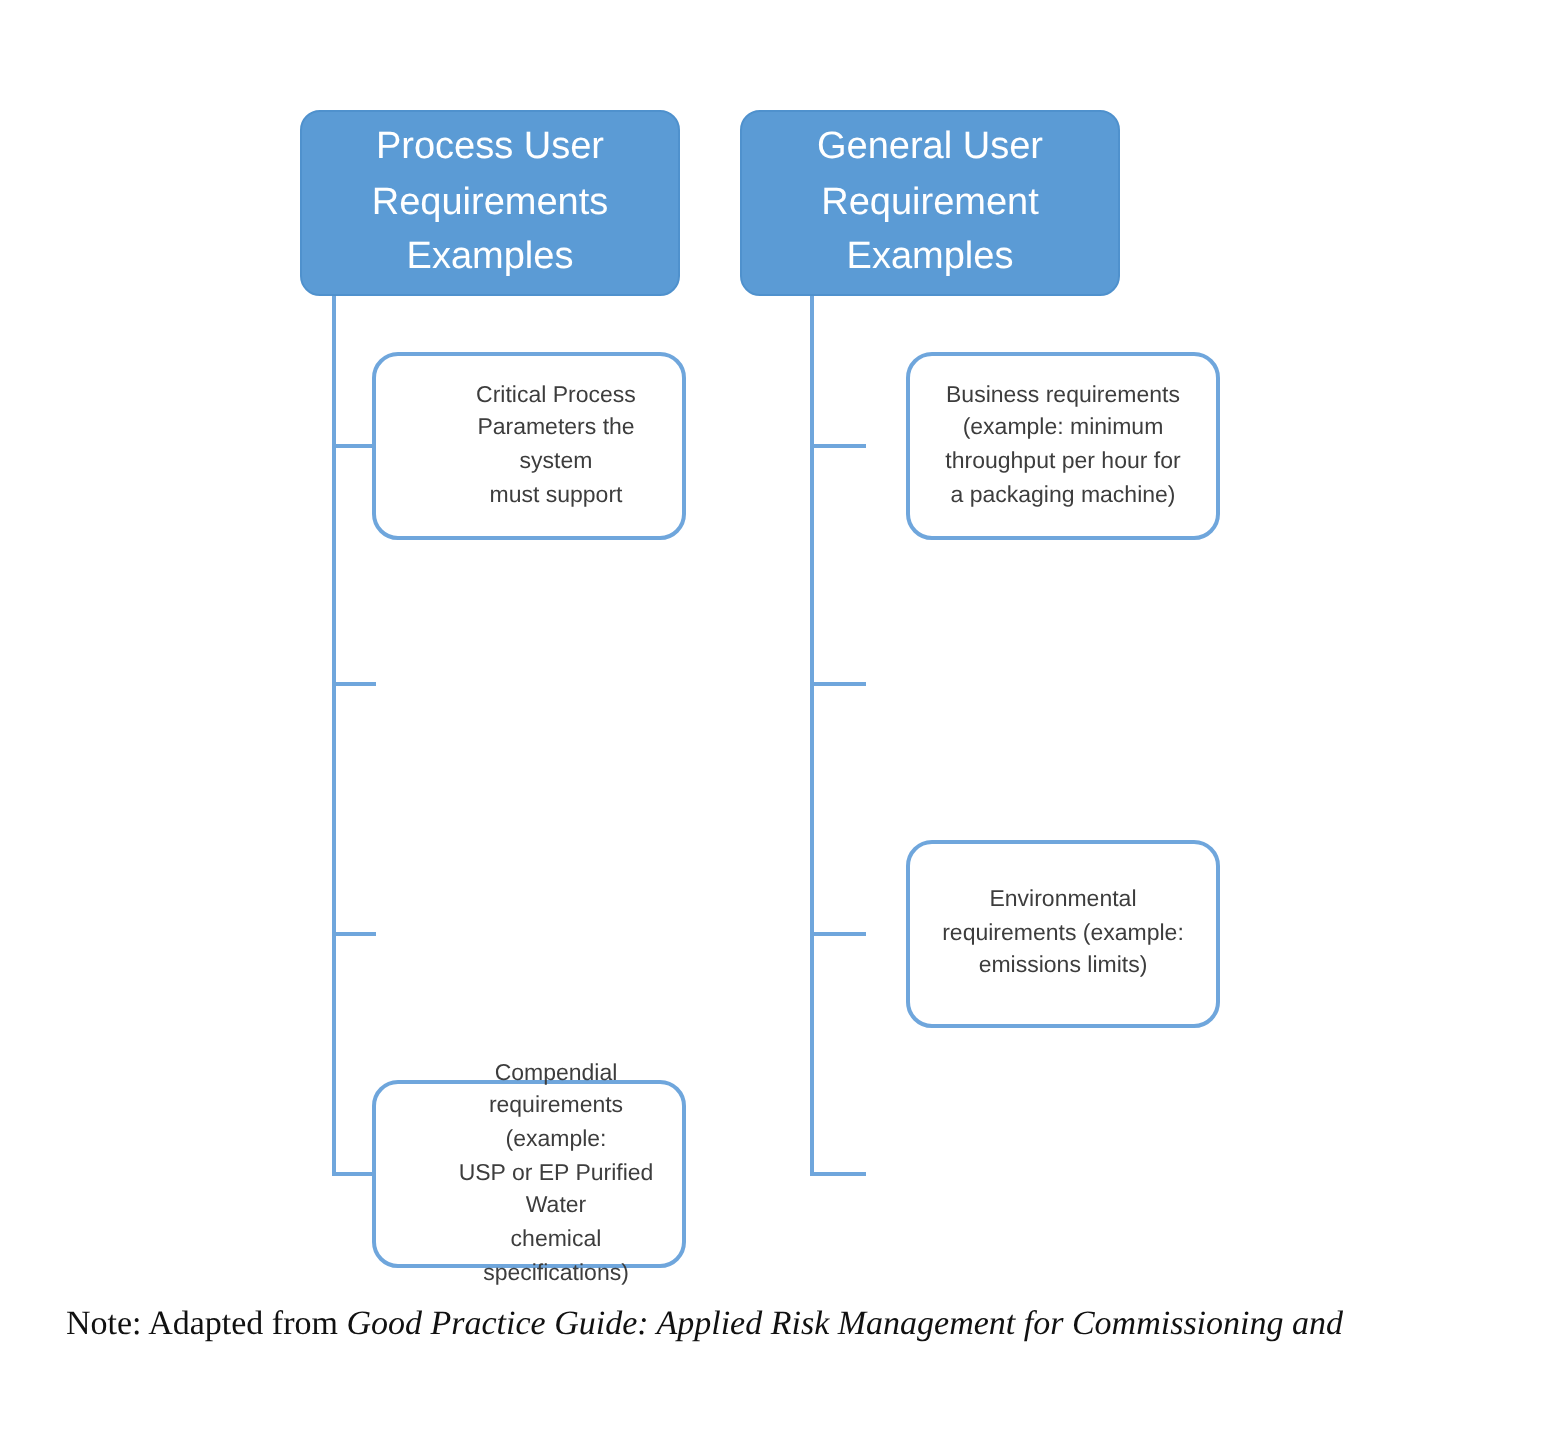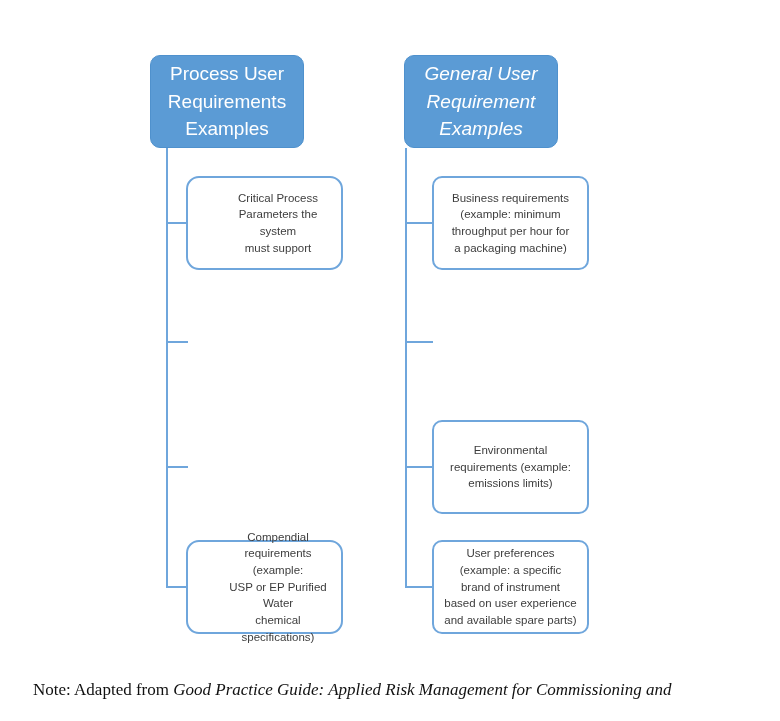--- a/index.html
+++ b/index.html
@@ -11,37 +11,37 @@
     position: relative;
     width: 780px;
     height: 721px;
     background: #ffffff;
     overflow: hidden;
     font-family: "Liberation Sans", sans-serif;
   }
   
   .hdr {
     position: absolute;
-    width: 154px;
+    width: 190px;
     height: 93px;
     background: #5b9bd5;
     border: 1px solid #4f91cd;
     border-radius: 10px;
     box-sizing: border-box;
     color: #ffffff;
     font-size: 19px;
     line-height: 1.45;
     display: flex;
     align-items: center;
     justify-content: center;
     text-align: center;
     white-space: pre-line;
   }
   #hdr-left  { left: 150px; top: 55px; }
-  #hdr-right { left: 404px; top: 55px; font-style: italic; }
+  #hdr-right { left: 370px; top: 55px; }
 
   
   .child {
     position: absolute;
     width: 157px;
     height: 94px;
     background: #ffffff;
     border: 2px solid #6fa6dc;
     border-radius: 13px;
     box-sizing: border-box;
@@ -49,21 +49,21 @@
     font-size: 11.5px;
     line-height: 1.45;
     display: flex;
     align-items: center;
     justify-content: center;
     text-align: center;
     white-space: pre-line;
     padding: 4px 6px;
   }
   .col-l { left: 186px; padding-left: 33px; }
-  .col-r { left: 432px; border-radius: 10px; }
+  .col-r { left: 453px; }
   .row1 { top: 176px; }
   .row2 { top: 295px; }
   .row3 { top: 420px; }
   .row4 { top: 540px; }
 
   
   .vline {
     position: absolute;
     width: 2px;
     background: #6fa6dc;
@@ -87,21 +87,20 @@
   
   .note {
     position: absolute;
     left: 33px;
     top: 650px;
     width: 730px;
     font-family: "Liberation Serif", serif;
     font-size: 17px;
     line-height: 23.5px;
     color: #111111;
-    margin-top: 28px;
   }
   .note-line { white-space: pre-wrap; }
   .it { font-style: italic; }
 </style>
 </head>
 <body>
 
 <div class="canvas">
 
   <div class="hdr" id="hdr-left">Process User
@@ -131,23 +130,18 @@
 USP or EP Purified Water
 chemical specifications)</div>
 
   <div class="child col-r row1">Business requirements
 (example: minimum
 throughput per hour for
 a packaging machine)</div>
   <div class="child col-r row3">Environmental
 requirements (example:
 emissions limits)</div>
-  <div class="child col-r row4">User preferences
-(example: a specific
-brand of instrument
-based on user experience
-and available spare parts)</div>
 
   <div class="note">
     <div class="note-line"><span>Note: Adapted from </span><span class="it">Good Practice Guide: Applied Risk Management for Commissioning and</span></div>
   </div>
 
 </div>
 
 </body></html>

